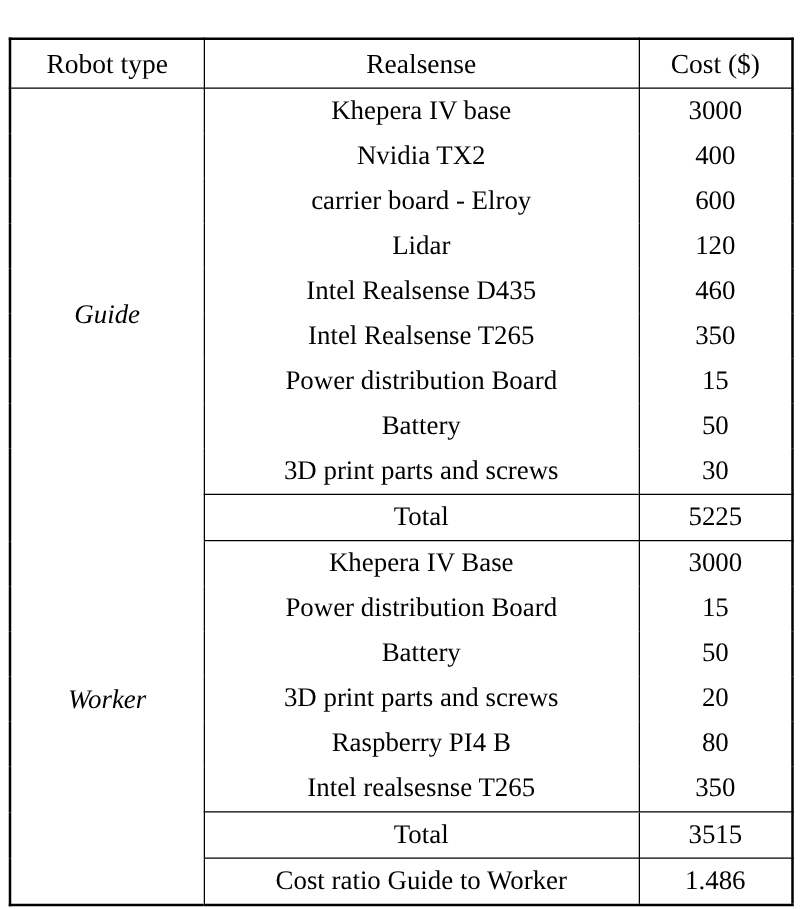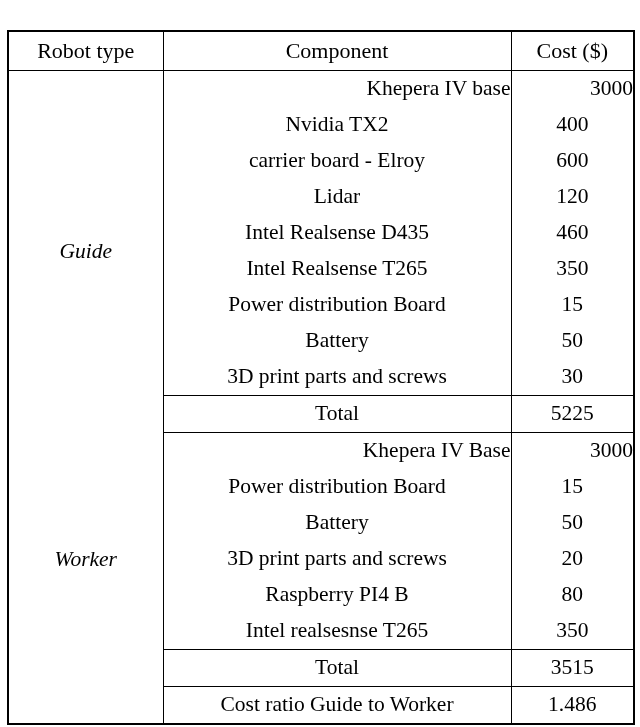--- a/index.html
+++ b/index.html
@@ -72,21 +72,20 @@
   .row td.rtype {
     border-right: 1.6px solid #000000;
     border-left: 1.6px solid #000000;
     border-top: none;
     border-bottom: none;
     font-style: italic;
   }
   .row.first-of-group td.comp,
   .row.first-of-group td.cost {
     border-top: 1.6px solid #000000;
-    text-align: right;
   }
   .row.total td.comp,
   .row.total td.cost {
     border-top: 1.6px solid #000000;
   }
   .row.group-end td.comp,
   .row.group-end td.cost,
   .row.group-end td.rtype {
     border-bottom: 1.6px solid #000000;
   }
@@ -106,21 +105,21 @@
   <div class="table-wrap">
     <table class="cost-table">
       <colgroup>
         <col class="c-type">
         <col class="c-comp">
         <col class="c-cost">
       </colgroup>
       <tbody>
         <tr class="hdr">
           <td>Robot type</td>
-          <td>Component</td>
+          <td>Realsense</td>
           <td>Cost ($)</td>
         </tr>
 
         <tr class="row first-of-group">
           <td class="rtype" rowspan="10">Guide</td>
           <td class="comp">Khepera IV base</td>
           <td class="cost">3000</td>
         </tr>
         <tr class="row">
           <td class="comp">Nvidia TX2</td>

